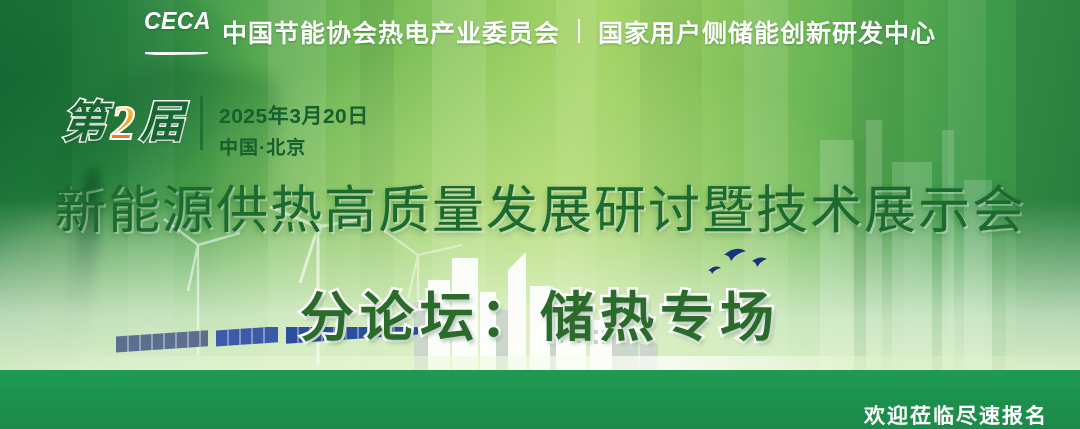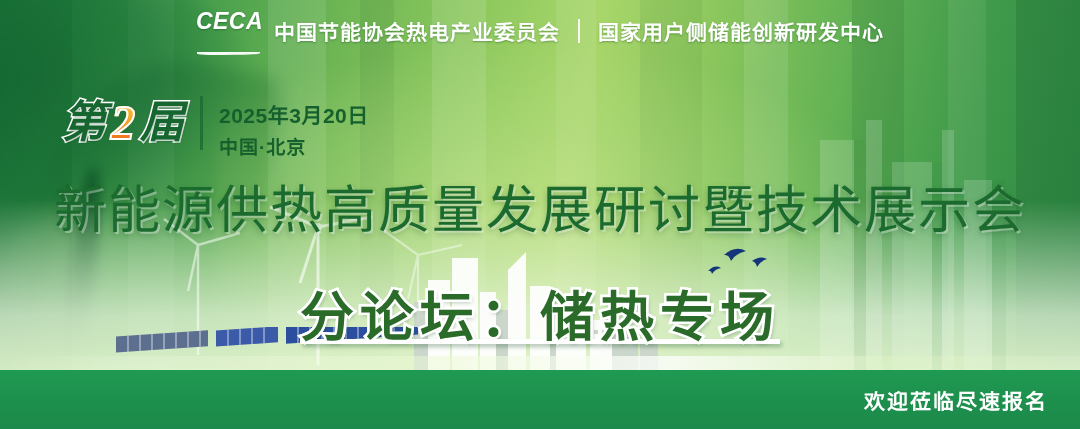--- a/index.html
+++ b/index.html
@@ -110,21 +110,21 @@
     font-style:italic;
     padding-bottom:20px;
     text-shadow:0 1px 2px rgba(0,60,20,.35);
   }
   .logo-ceca::after{
     content:"";position:absolute;left:1px;right:3px;bottom:0;height:3px;
     background:#ffffff;border-radius:0 0 60% 40%;
     opacity:.95;
   }
   .org-name{
-    font-size:21px;font-weight:bold;color:#ffffff;letter-spacing:1px;
+    font-size:25px;font-weight:bold;color:#ffffff;letter-spacing:1px;
     text-shadow:0 1px 2px rgba(0,60,20,.35);
   }
   .org-sep{
     width:2px;height:24px;background:rgba(255,255,255,.9);margin:0 7px;
   }
 
   
   .edition-row{
     position:absolute;left:62px;top:86px;
     display:flex;align-items:center;gap:16px;z-index:6;
@@ -180,28 +180,27 @@
     position:absolute;left:0;right:0;top:273px;
     text-align:center;z-index:6;
     font-family:"Liberation Serif","DejaVu Serif",serif;
     font-size:54px;font-weight:bold;
     letter-spacing:6px;
     color:#2a6b2a;
     -webkit-text-stroke:5px #ffffff;
     paint-order:stroke fill;
     text-shadow:2px 3px 4px rgba(0,60,20,.30);
     white-space:nowrap;
-    text-decoration:underline;
   }
 
   
   .footer{
     position:absolute;left:0;right:0;bottom:0;height:59px;
     background:linear-gradient(180deg,#1f9a53 0%,#1d8f4d 55%,#1c8a4a 100%);
-    display:flex;align-items:center;justify-content:flex-end;
+    display:flex;align-items:flex-end;justify-content:flex-end;
     z-index:7;
   }
   .footer-text{
     color:#ffffff;font-size:21px;font-weight:bold;letter-spacing:2px;
     margin-right:32px;
   }
 </style>
 </head>
 <body>
 

